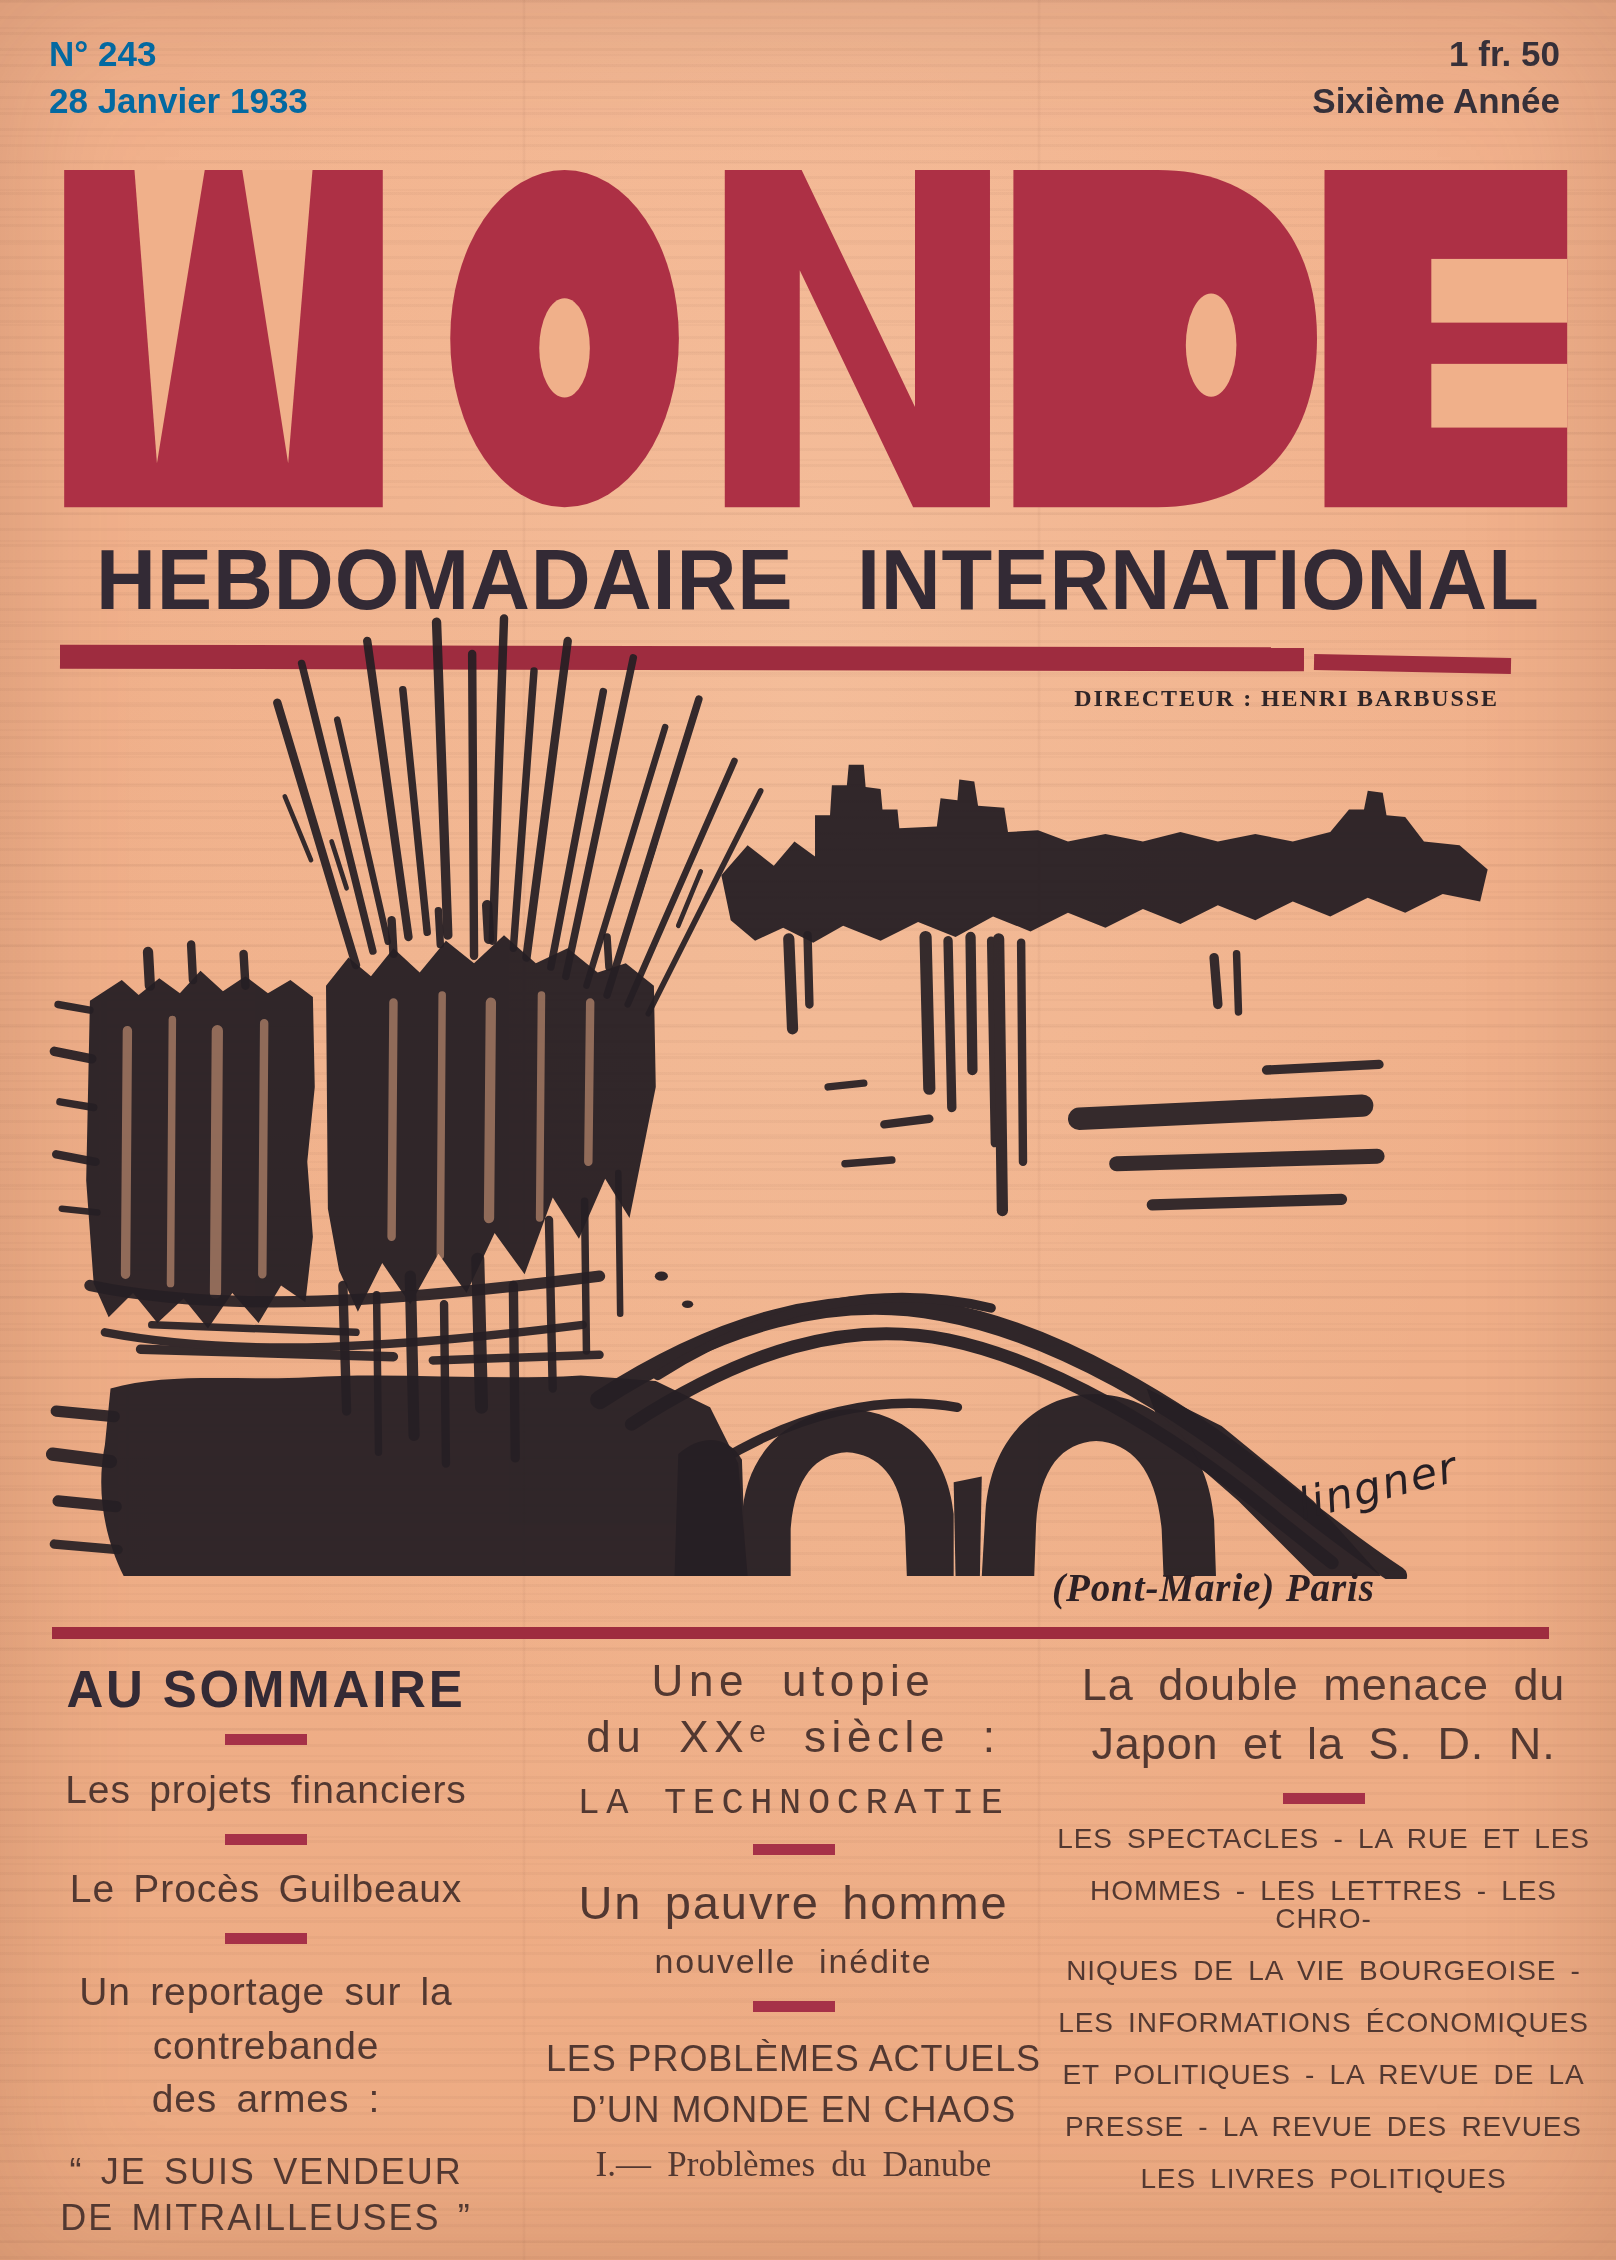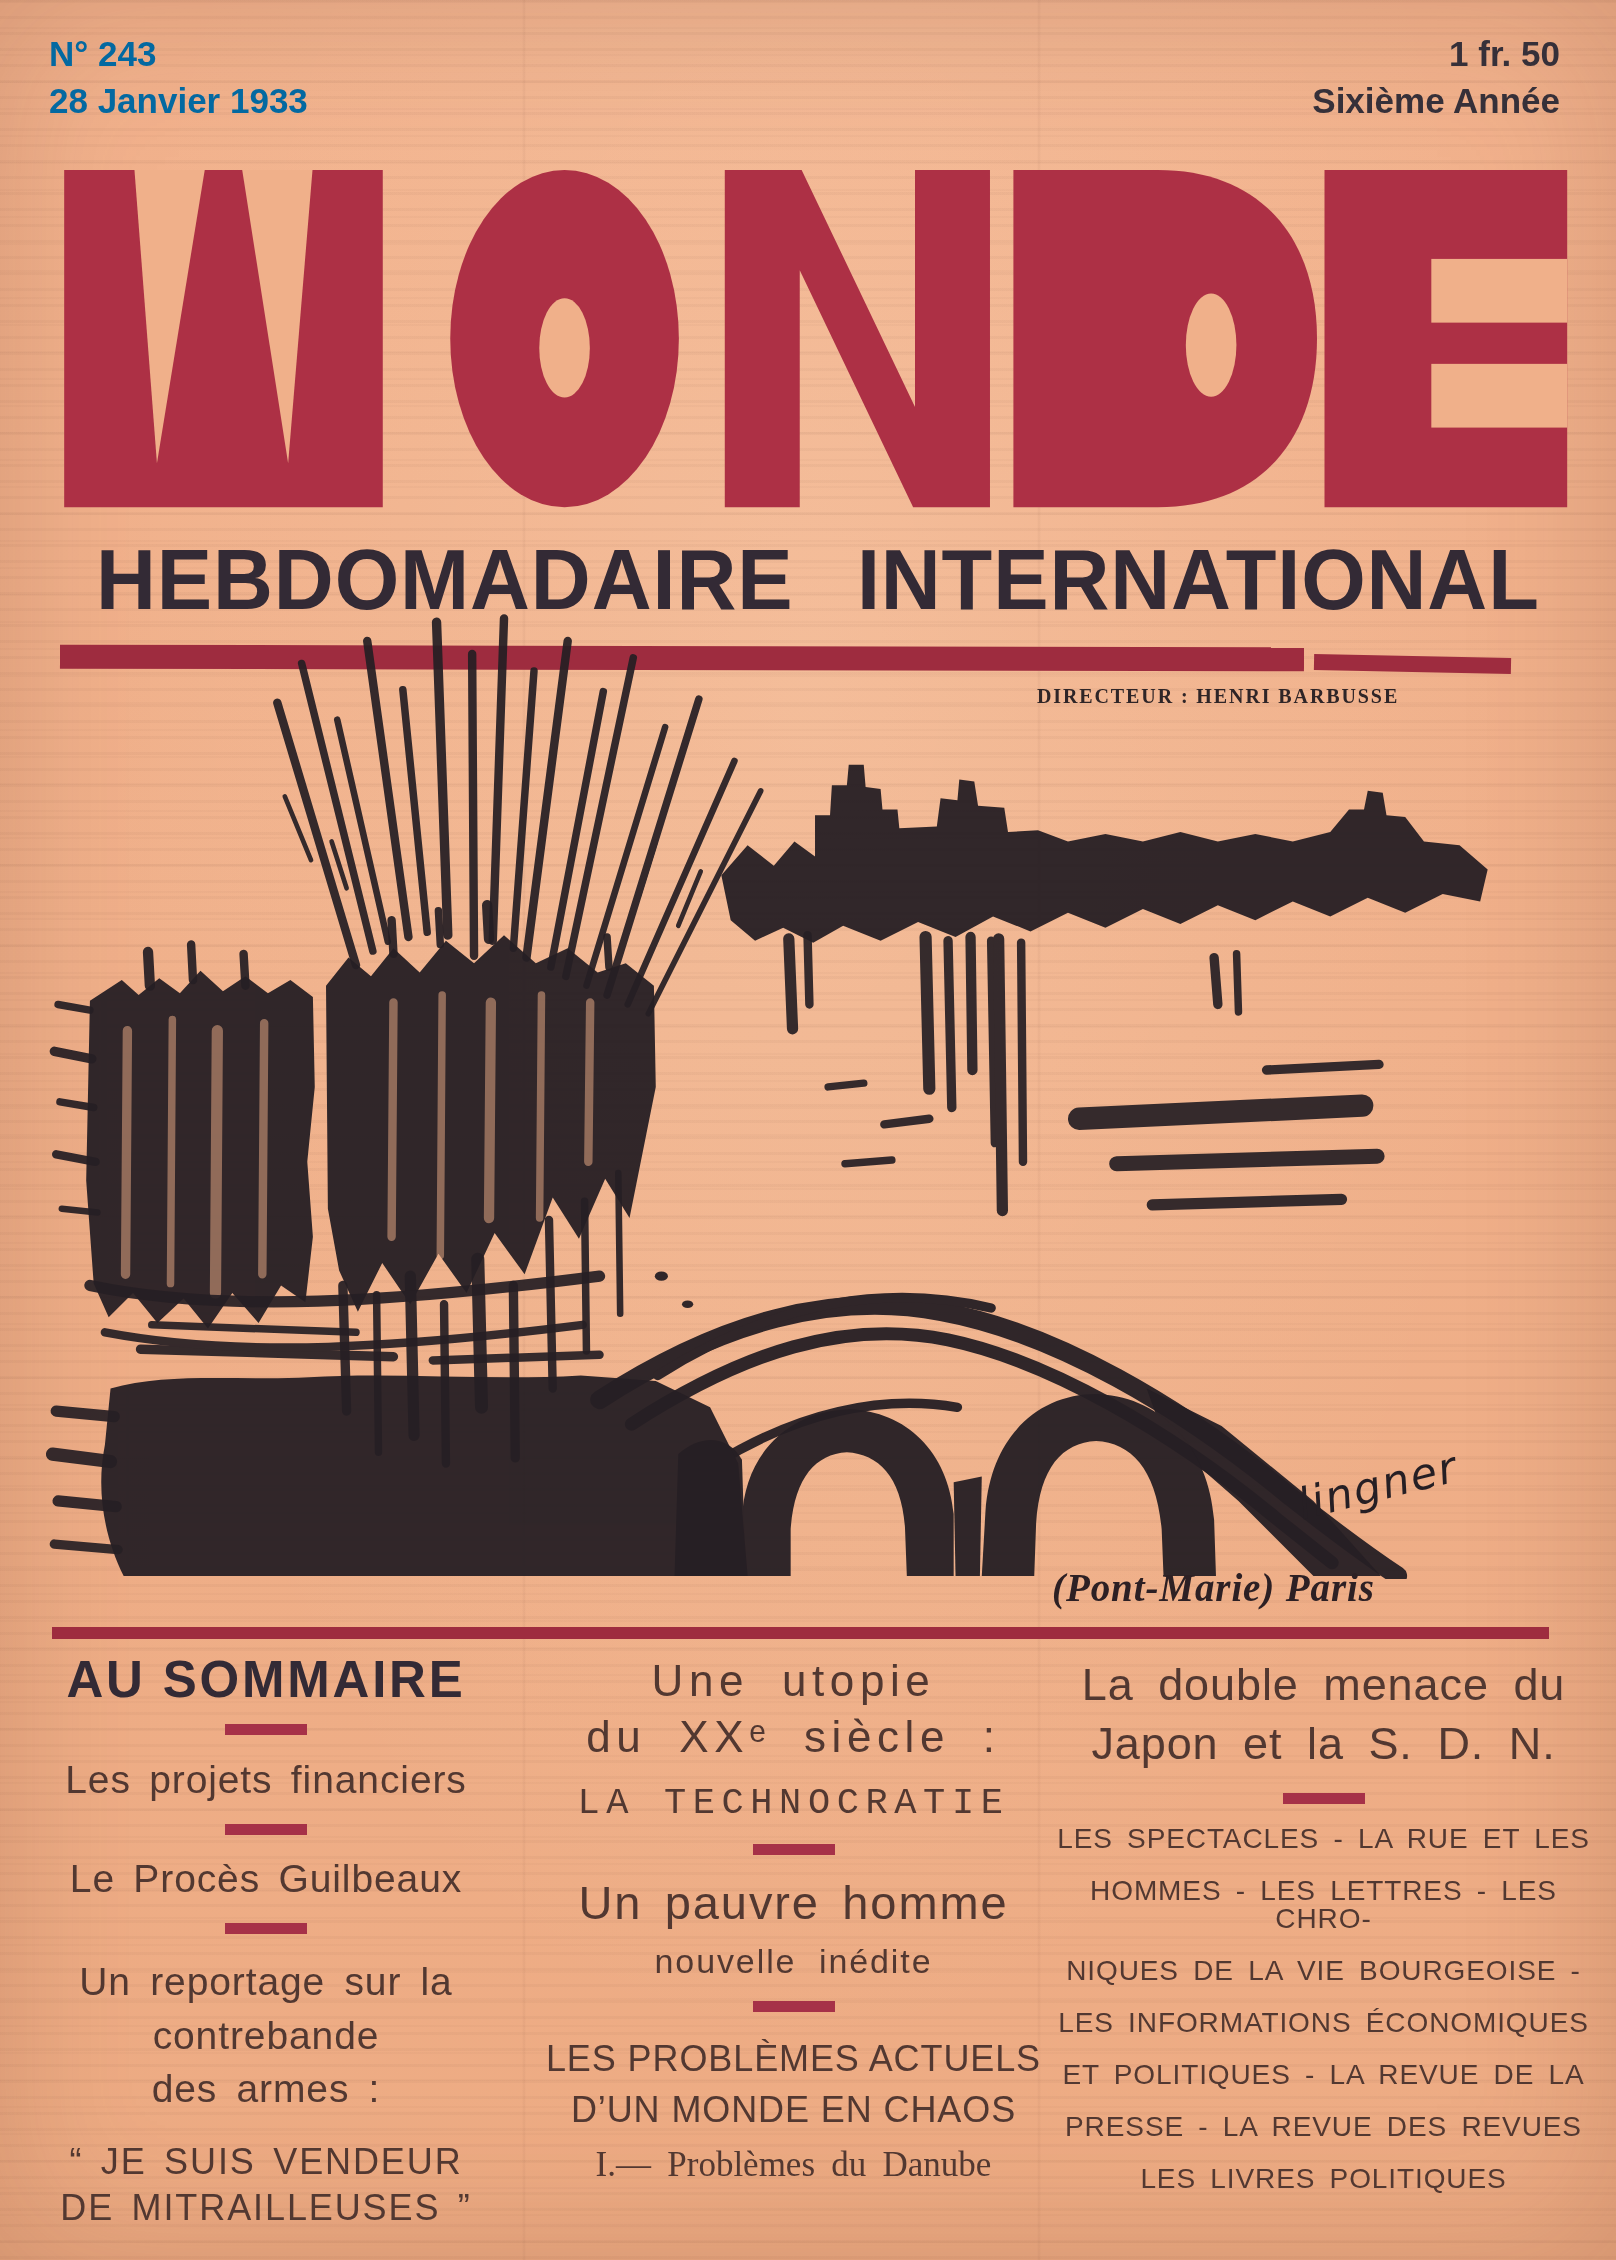--- a/index.html
+++ b/index.html
@@ -28,37 +28,37 @@
   .mast-right{position:absolute;right:56px;top:30px;text-align:right;color:#363039;font-weight:700;font-size:35px;line-height:1.35;}
 
   .logo{position:absolute;left:52px;top:165px;width:1518px;height:349px;}
 
   .subtitle{position:absolute;left:96px;top:530px;width:1462px;white-space:nowrap;
     font-weight:700;font-size:86px;color:var(--heading-dark,#332a35);letter-spacing:0.9px;word-spacing:41px;
     transform:scaleX(.965);transform-origin:left center;}
   .bar-main{position:absolute;left:60px;top:646px;width:1244px;height:24px;background:var(--rule-red,#9e2c3f);transform:rotate(.12deg);}
   .bar-tail{position:absolute;left:1314px;top:656px;width:197px;height:16px;background:var(--rule-red,#9e2c3f);transform:rotate(1.1deg);}
 
-  .director{position:absolute;left:937px;top:685px;width:562px;text-align:center;
-    font-family:"Liberation Serif","DejaVu Serif",serif;font-weight:700;font-size:20px;letter-spacing:1.9px;color:#2f2527;}
+  .director{position:absolute;left:937px;top:685px;width:562px;text-align:right;
+    font-family:"Liberation Serif","DejaVu Serif",serif;font-weight:700;font-size:24px;letter-spacing:1.9px;color:#2f2527;}
 
   .illustration{position:absolute;left:0;top:562px;width:1616px;height:1017px;}
 
   .caption{position:absolute;left:1012px;top:1565px;width:403px;text-align:center;
     font-family:"Liberation Serif","DejaVu Serif",serif;font-style:italic;font-weight:700;font-size:39px;color:#2d2024;letter-spacing:0.9px;}
 
   .summary{position:absolute;left:0;top:1616px;width:1616px;height:645px;}
   .sum-rule{position:absolute;left:52px;top:11.2px;width:1497px;height:12px;background:var(--rule-red,#9e2c3f);}
   .sum-col{position:absolute;display:flex;flex-direction:column;align-items:center;}
   .sum-col:nth-child(2){left:41px;top:34px;width:450px;}   
   .sum-col:nth-child(3){left:545px;top:37px;width:497px;}
   .sum-col:nth-child(4){left:1047px;top:39px;width:553px;}
 
   .it{text-align:center;color:var(--text-brown,#523831);}
-  .it-heading{font-weight:700;font-size:51px;line-height:1;letter-spacing:2.8px;color:var(--heading-dark,#332a35);margin-top:4px;}
+  .it-heading{font-weight:700;font-size:51px;line-height:1;letter-spacing:2.8px;color:var(--heading-dark,#332a35);margin-top:14px;}
   .it-dash{width:82px;height:11.2px;background:var(--dash-red,#a63148);margin:19px auto 20.6px;}
   .it-line{font-size:39px;line-height:1.25;letter-spacing:0.9px;word-spacing:6.6px;}
   .it-tight{font-size:39px;line-height:1.38;letter-spacing:0.9px;word-spacing:7.5px;text-align:center;}
   .it-quote{font-size:36px;line-height:1.28;letter-spacing:1.9px;word-spacing:5.6px;}
   .it-tight + .it-quote{margin-top:22.5px;}
   .it-linesp{font-size:44px;line-height:1.28;letter-spacing:5.6px;word-spacing:15px;}
   .it-capswide{font-size:37px;line-height:1.2;letter-spacing:6.6px;margin-top:15px;font-family:Liberation Mono, monospace;}
   .it-big{font-size:47px;line-height:1.15;letter-spacing:1.9px;word-spacing:7.5px;}
   .it-small{font-size:34px;line-height:1.2;letter-spacing:1.9px;word-spacing:11.2px;margin-top:11.2px;}
   .it-capsblock{font-size:36px;line-height:1.42;letter-spacing:0.9px;}

